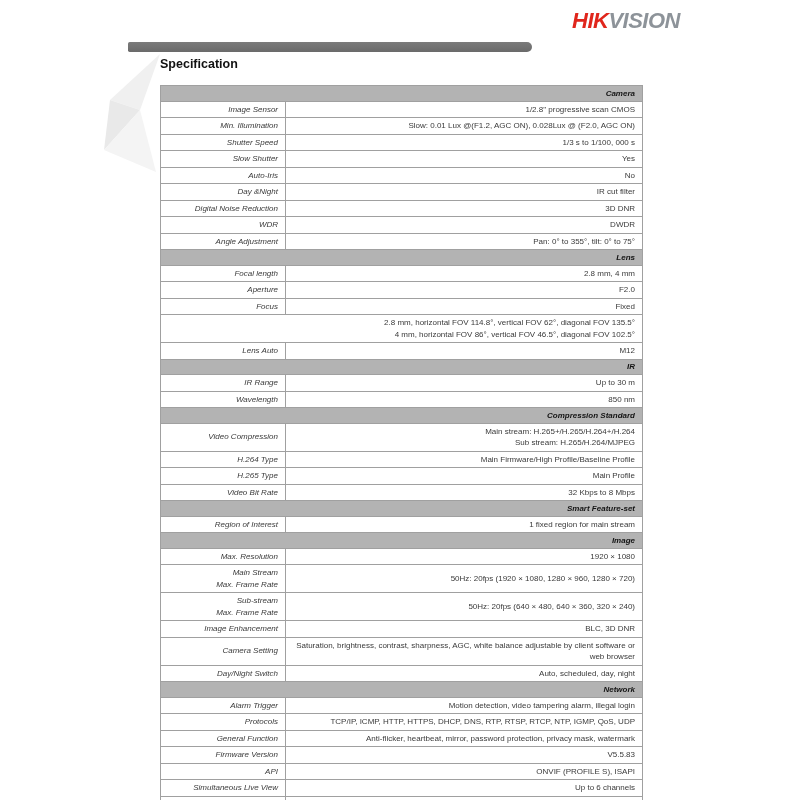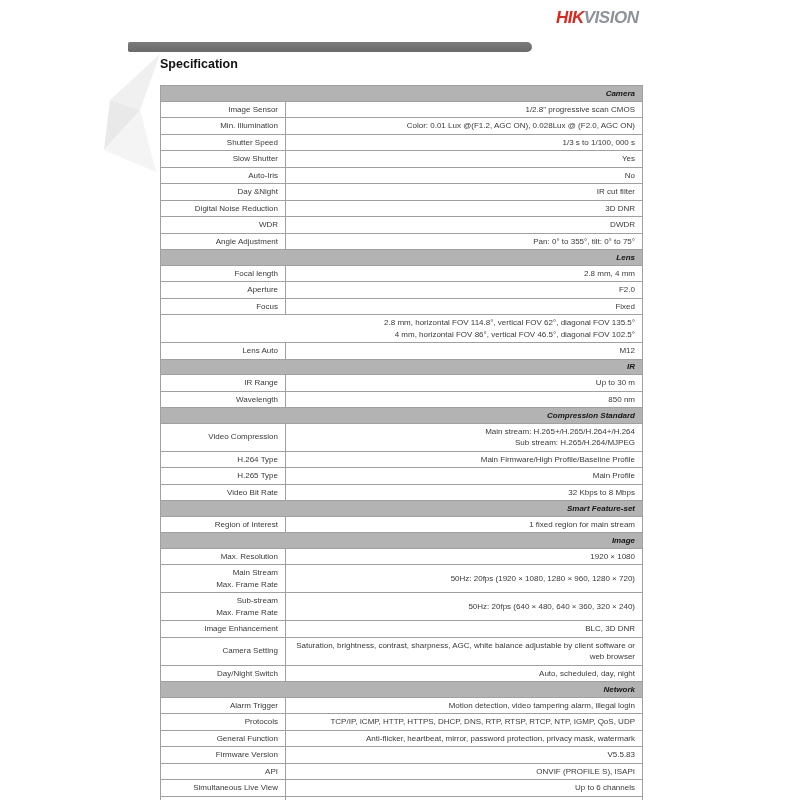--- a/index.html
+++ b/index.html
@@ -14,23 +14,23 @@
   html,body{background:#fff;}
   body{font-family:"Liberation Sans",sans-serif;}
   .page{
     position:relative;
     width:800px;height:800px;
     background:#fff;
     overflow:hidden;
   }
   
   .logo{
-    position:absolute;left:556px;top:8px;
+    position:absolute;left:572px;top:8px;
     font-style:italic;font-weight:bold;
-    font-size:17px;letter-spacing:-0.5px;
+    font-size:22px;letter-spacing:-0.5px;
     white-space:nowrap;
   }
   .logo .hik{color:var(--logo-red);}
   .logo .vision{color:var(--logo-gray);}
   
   .top-bar{
     position:absolute;left:128px;top:42px;
     width:404px;height:10px;
     background:linear-gradient(180deg,#7b7b7b 0%,#6a6a6a 100%);
     border-radius:2px 6px 6px 2px;
@@ -68,20 +68,21 @@
     background:#fff;
   }
   .cell{
     display:flex;flex-direction:column;justify-content:center;
     padding:2px 7px;
     white-space:pre-line;
   }
   .cell.label{
     width:125px;flex:0 0 125px;
     border-right:1px solid var(--border);
+    font-style:italic;
   }
   .cell.value{flex:1 1 auto;}
 </style>
 </head>
 <body>
 
 <div class="page">
 
   <div class="logo">
     <span class="hik">HIK</span><span class="vision">VISION</span>
@@ -98,21 +99,21 @@
   <div class="title">Specification</div>
 
   <div class="spec-table" id="spec-table">
       <div class="section-header">Camera</div>
       <div class="row">
         <div class="cell label">Image Sensor</div>
         <div class="cell value">1/2.8" progressive scan CMOS</div>
       </div>
       <div class="row">
         <div class="cell label">Min. Illumination</div>
-        <div class="cell value">Color: 0.01 Lux @(F1.2, AGC ON), 0.028Lux @ (F2.0, AGC ON)</div>
+        <div class="cell value">Slow: 0.01 Lux @(F1.2, AGC ON), 0.028Lux @ (F2.0, AGC ON)</div>
       </div>
       <div class="row">
         <div class="cell label">Shutter Speed</div>
         <div class="cell value">1/3 s to 1/100, 000 s</div>
       </div>
       <div class="row">
         <div class="cell label">Slow Shutter</div>
         <div class="cell value">Yes</div>
       </div>
       <div class="row">

